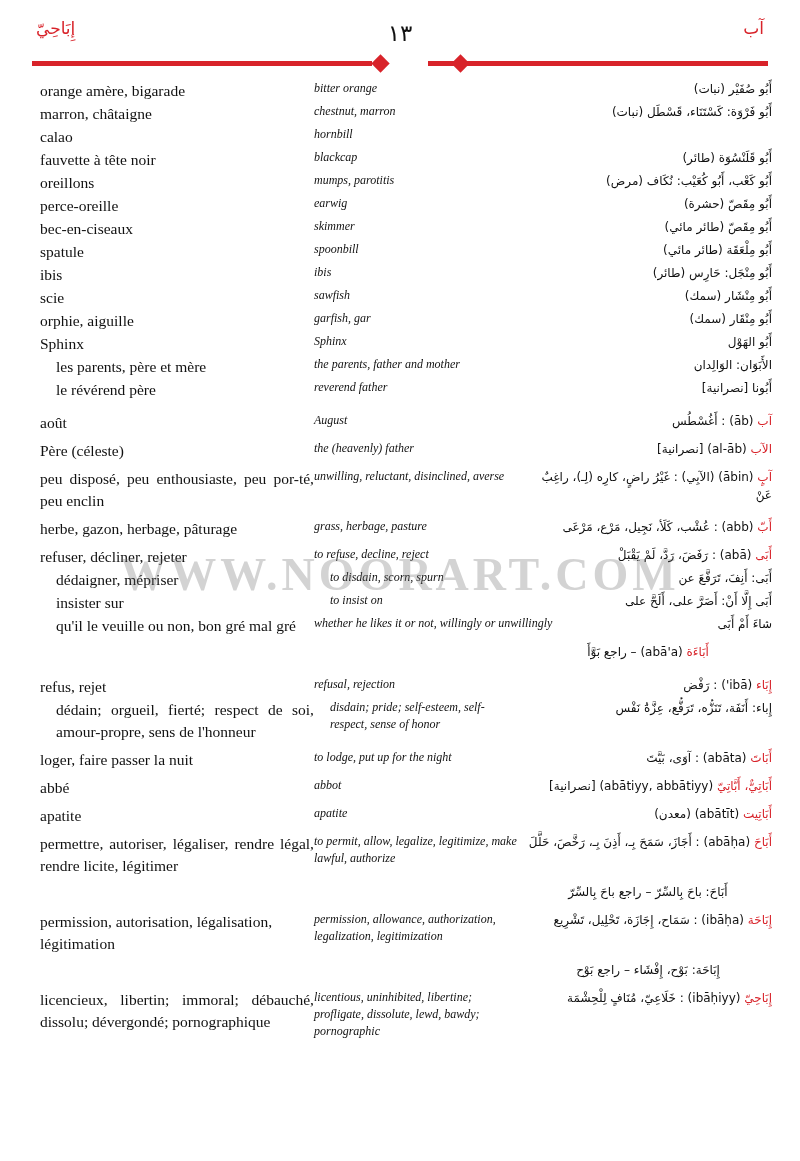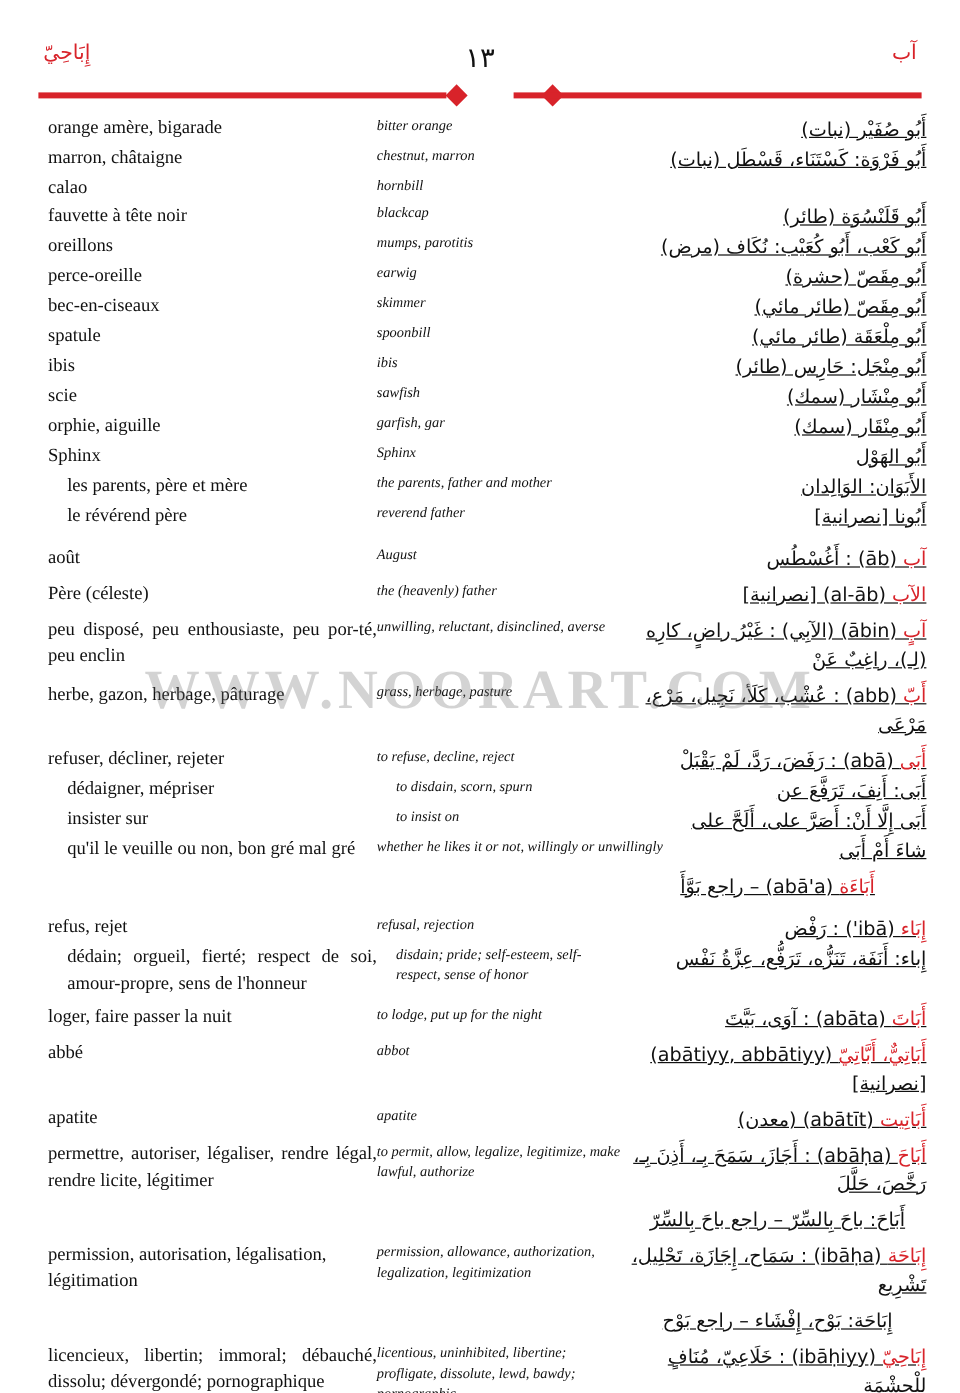--- a/index.html
+++ b/index.html
@@ -14,21 +14,21 @@
     font-family: "Liberation Serif", serif;
     color: #111;
     overflow: hidden;
   }
 
   .page {
     position: relative;
     width: 800px;
     height: 993px;
     box-sizing: border-box;
-    padding: 32px 26px 10px 26px;
+    padding: 16px 26px 10px 26px;
   }
 
   
   .header {
     position: relative;
     height: 34px;
   }
   .hdr-left {
     position: absolute;
     left: 10px;
@@ -118,25 +118,24 @@
     padding-right: 4px;
     box-sizing: border-box;
   }
   .col-en.indent { padding-left: 16px; }
 
   .col-ar {
     flex: 1 1 auto;
     direction: rtl;
     text-align: right;
     font-family: "DejaVu Sans", sans-serif;
-    font-size: 16px;
+    font-size: 12px;
     line-height: 1.5;
     color: #111;
     padding-right: 2px;
-    text-decoration: underline;
   }
   .col-ar .hw {
     color: #d8232a;
   }
   .col-ar.center { text-align: center; }
 
   
   .watermark {
     position: absolute;
     left: 0;

